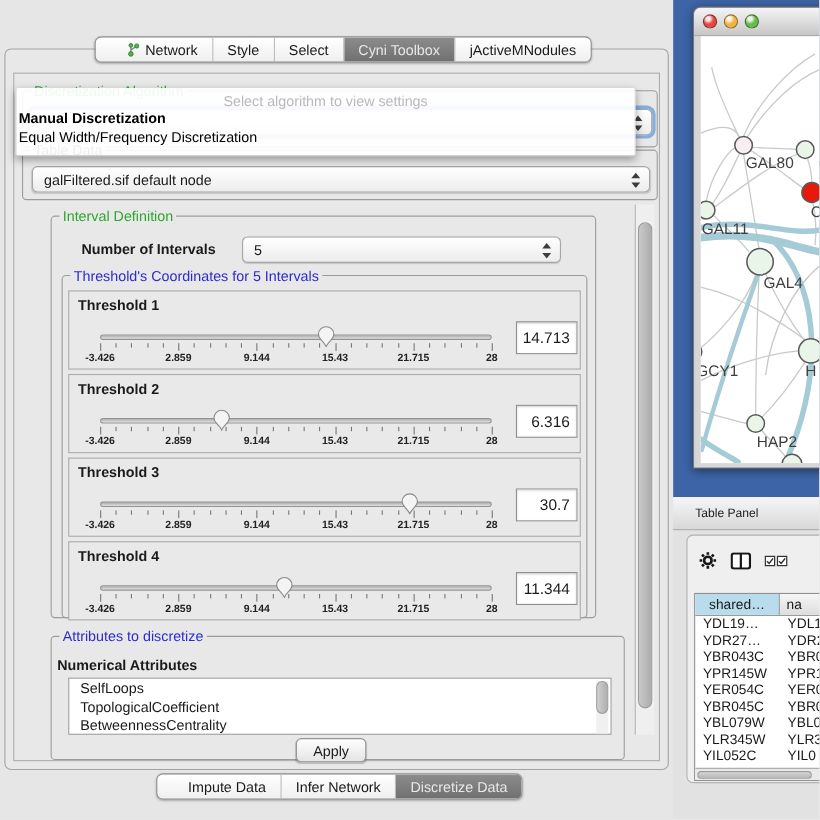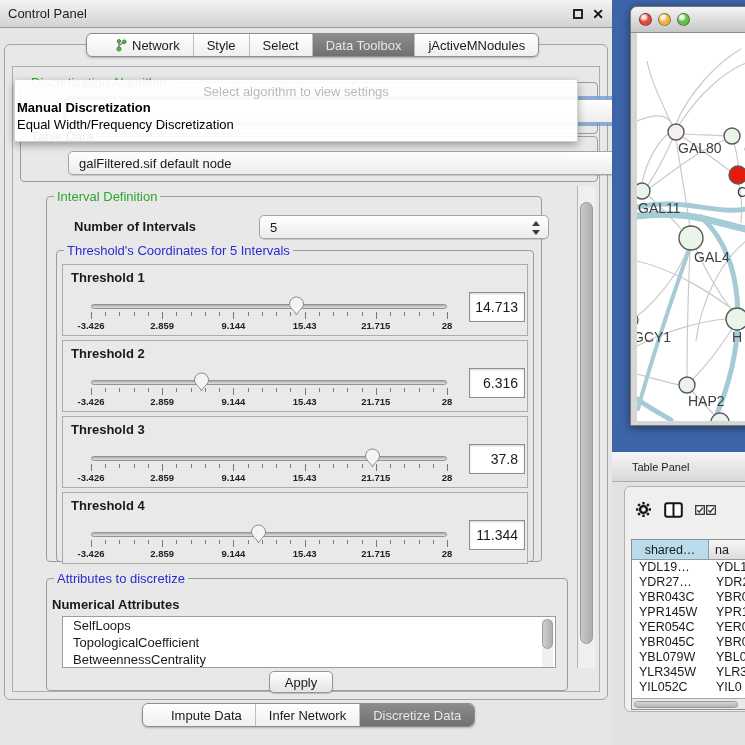--- a/index.html
+++ b/index.html
@@ -36,21 +36,21 @@
   .group { position:absolute; border:1px solid #9C9C9C; border-radius:4px; }
   .group > .gtitle { position:absolute; top:-8px; left:7px; background:#E8E8E8; padding:0 3px;
     font-size:13px; white-space:nowrap; }
   .gtitle.green { color:#2FA62F; }
   .gtitle.blue  { color:#2B2BD0; }
   .gtitle.dark  { color:#1a1a1a; }
 
   
   .combo { position:absolute; height:24px; border:1px solid #A6A6A6; border-radius:5px;
     background:linear-gradient(#FFFFFF,#ECECEC); box-shadow:0 1px 1px rgba(0,0,0,.15);
-    display:flex; align-items:center; padding:0 22px 0 10px; font-size:13px;margin-left:39px; }
+    display:flex; align-items:center; padding:0 22px 0 10px; font-size:13px; }
   .combo .arrows { position:absolute; right:8px; top:4px; width:8px; height:16px; }
   .combo .arrows:before, .combo .arrows:after { content:""; position:absolute; left:0;
     border-left:4px solid transparent; border-right:4px solid transparent; }
   .combo .arrows:before { top:1px; border-bottom:5px solid #3c3c3c; }
   .combo .arrows:after  { bottom:1px; border-top:5px solid #3c3c3c; }
   .combo.focusring { box-shadow:0 0 0 3px rgba(98,155,221,.75); }
 
   
   .popup { left:14px; top:80px; width:564px; height:62px; background:rgba(255,255,255,.93);
     border:1px solid #D0D0D0; border-top:none; border-radius:2px;
@@ -117,26 +117,20 @@
   .tp-row .c2 { flex:1; padding-left:7px; white-space:nowrap; overflow:hidden; }
   .tp-hsb { position:absolute; left:0; bottom:0; width:100%; height:11px; }
 
   svg text { font-family:"Liberation Sans", sans-serif; }
 </style>
 </head>
 <body>
 
 <div class="screen">
 
-  <div class="abs cp-titlebar">
-    <span class="cp-title">Control Panel</span>
-    <span class="spacer"></span>
-    <span class="float-glyph"></span>
-    <span class="close-glyph">✕</span>
-  </div>
 
   <div class="abs outer-panel"></div>
   <div class="abs inner-panel"></div>
 
   <div class="abs seg-bar top-tabs" id="topTabs">
       <div class="seg">
         <svg width="12" height="14" viewBox="0 0 12 14">
           <path d="M4,3.5 L4,11 M4,7.5 L9,4" stroke="#7a7a7a" stroke-width="1.2" fill="none"></path>
           <circle cx="4" cy="3.2" r="1.7" fill="#57B44F" stroke="#2E7D32" stroke-width="0.8"></circle>
           <circle cx="9.3" cy="3.8" r="1.9" fill="#57B44F" stroke="#2E7D32" stroke-width="0.8"></circle>
@@ -144,21 +138,21 @@
         </svg>
         <span>Network</span>
       </div>
       <div class="seg">
         <span>Style</span>
       </div>
       <div class="seg">
         <span>Select</span>
       </div>
       <div class="seg sel">
-        <span>Data Toolbox</span>
+        <span>Cyni Toolbox</span>
       </div>
       <div class="seg">
         <span>jActiveMNodules</span>
       </div>
     </div>
 
   <div class="group" style="left:20px; top:82px; width:578px; height:52px;">
     <span class="gtitle green">Discretization Algorithm</span>
     <div class="combo focusring" style="left:6px; top:16px; width:566px;">
       <span class="arrows"></span>
@@ -314,21 +308,21 @@
           <div class="tick" style="left: 100%; height: 7px;"></div>
         </div>
         <div class="ticklabels">
           <span class="ticklabel" style="left: 0%;">-3.426</span>
           <span class="ticklabel" style="left: 20%;">2.859</span>
           <span class="ticklabel" style="left: 40%;">9.144</span>
           <span class="ticklabel" style="left: 60%;">15.43</span>
           <span class="ticklabel" style="left: 80%;">21.715</span>
           <span class="ticklabel" style="left: 100%;">28</span>
         </div>
-        <div class="val-field">37.8</div>
+        <div class="val-field">30.7</div>
       </div>
       <div class="thresh-row" style="top: 492px;">
         <div class="thresh-label">Threshold 4</div>
         <div class="sl-track"></div>
         <div class="sl-thumb" style="left: 186.818px;"><svg width="17" height="20" viewBox="0 0 17 20">
             <path d="M8.5,19 C6,13.5 1.5,12.5 1.5,8 A7,7 0 1 1 15.5,8 C15.5,12.5 11,13.5 8.5,19 Z" fill="#F4F4F4" stroke="#8A8A8A" stroke-width="1"></path>
           </svg></div>
         <div class="ticks">
           <div class="tick" style="left: 0%; height: 7px;"></div>
           <div class="tick" style="left: 4%; height: 4px;"></div>

